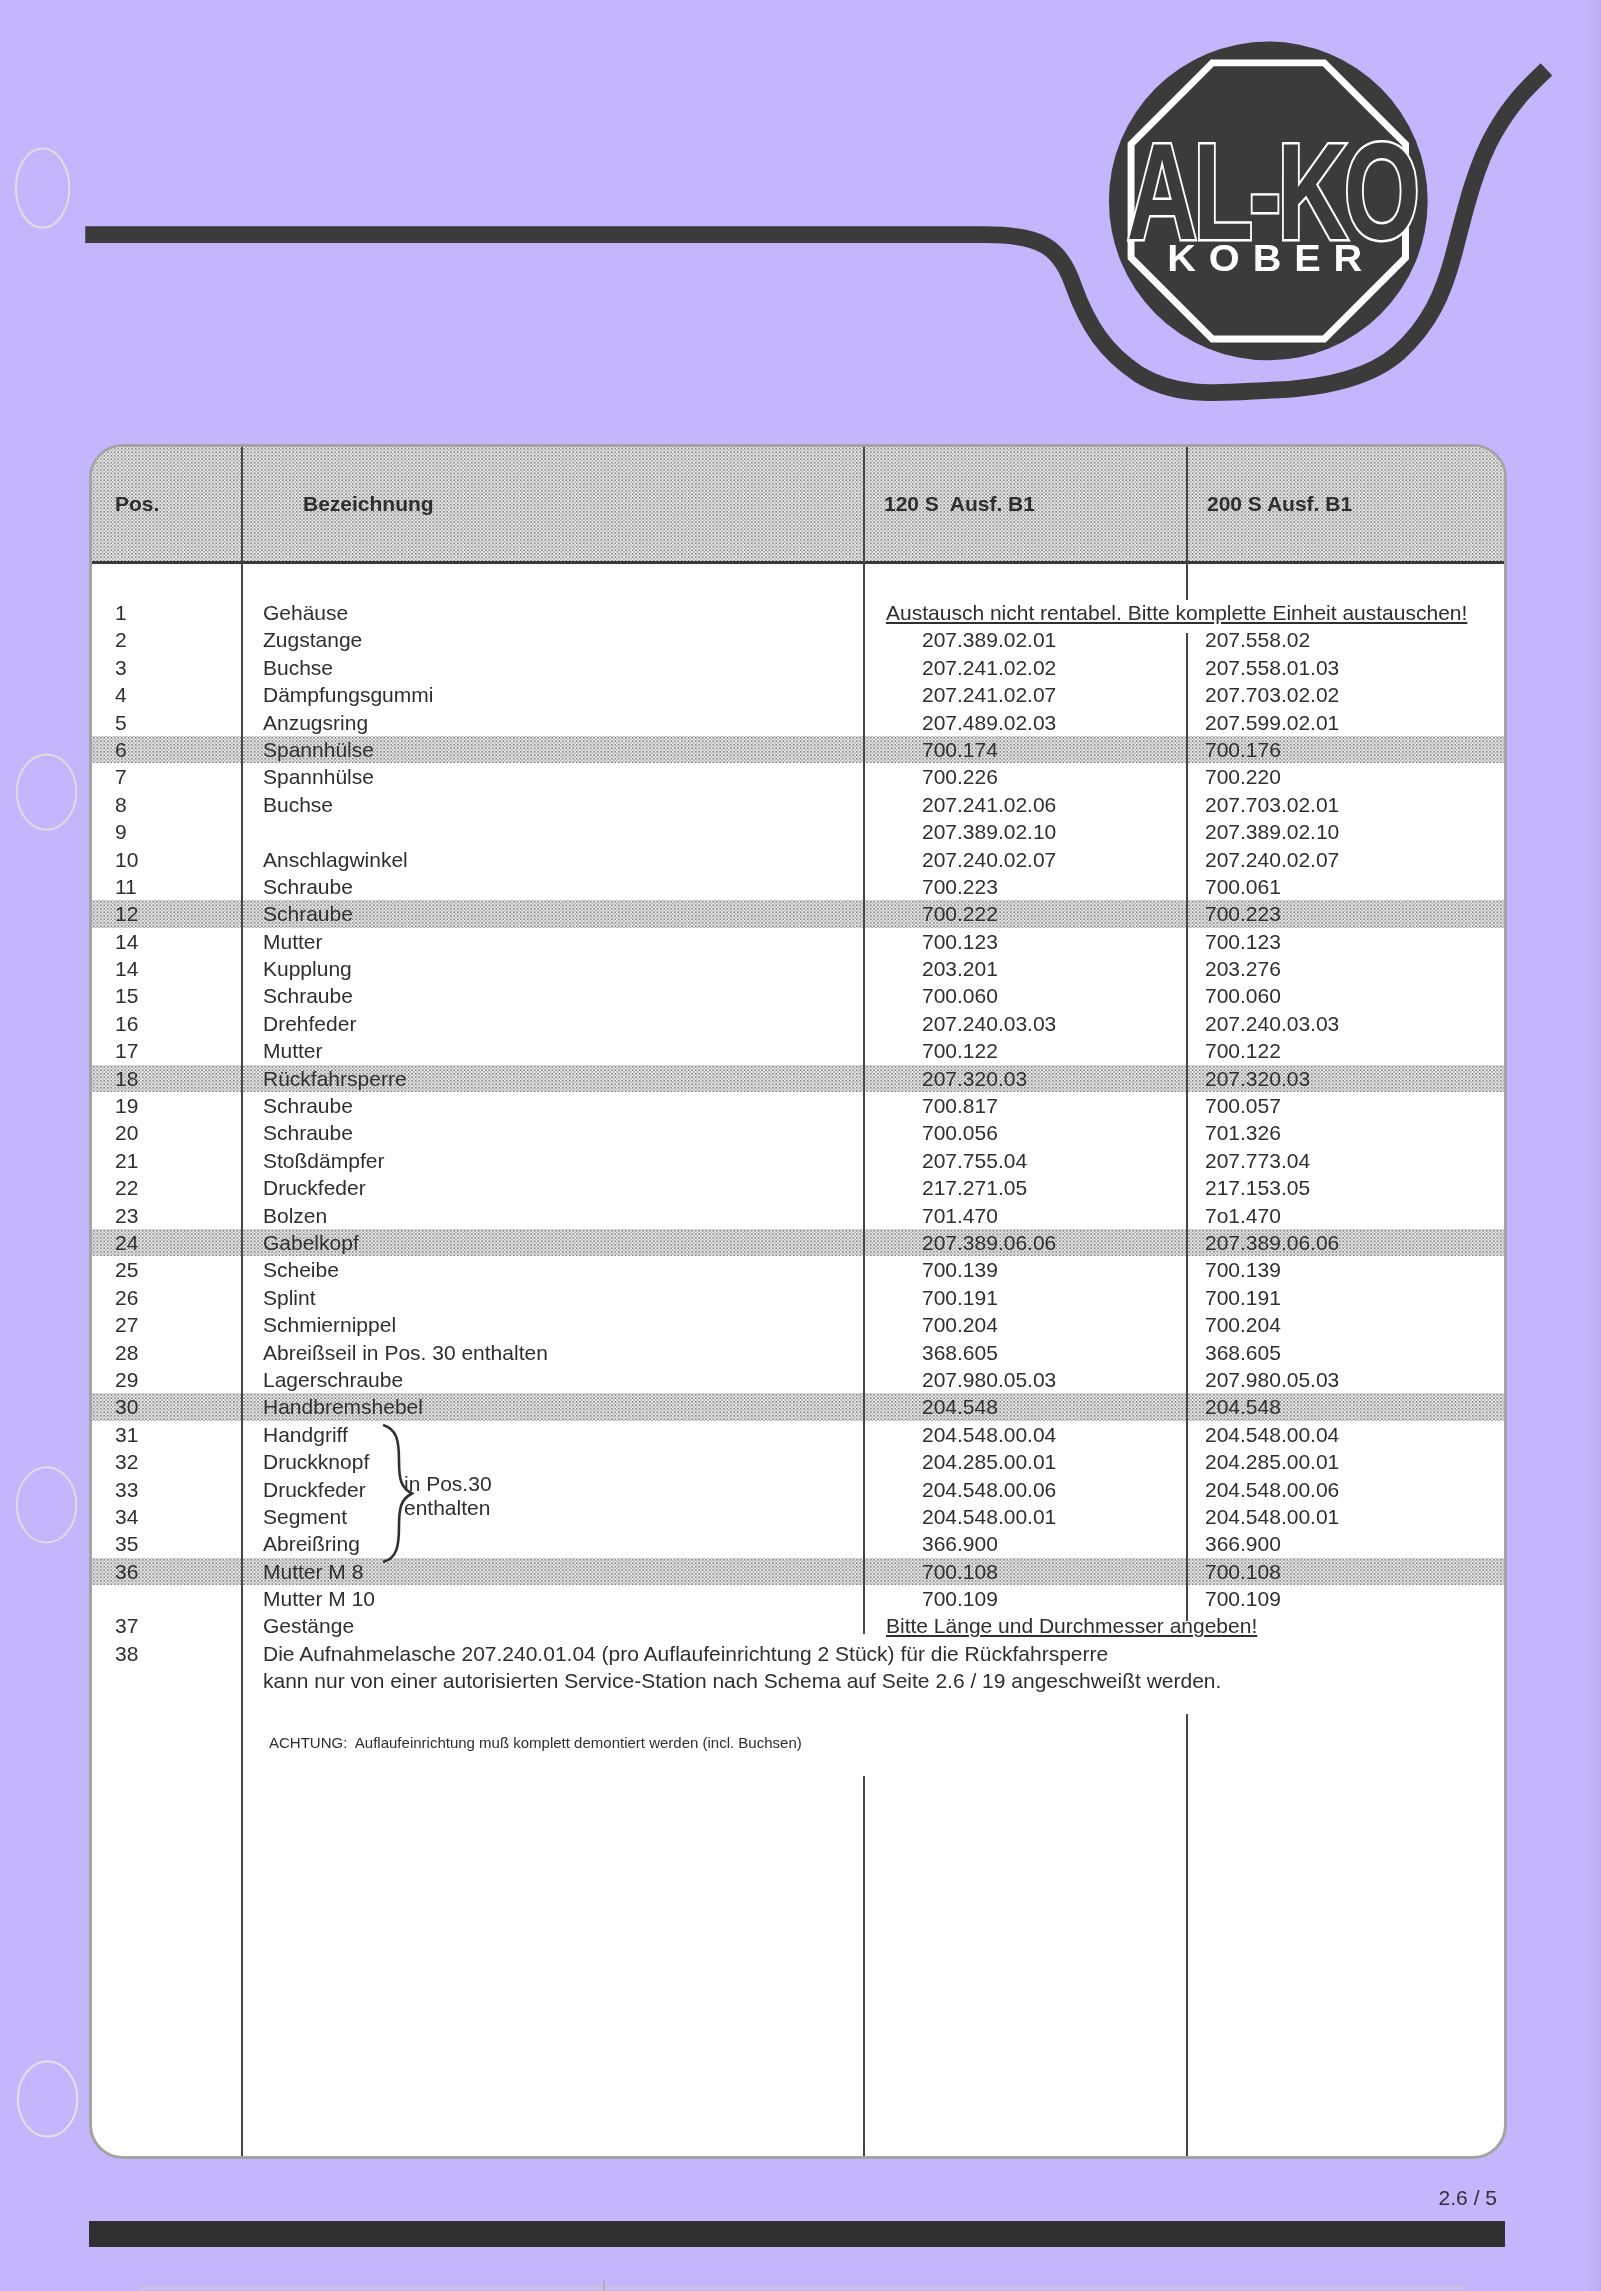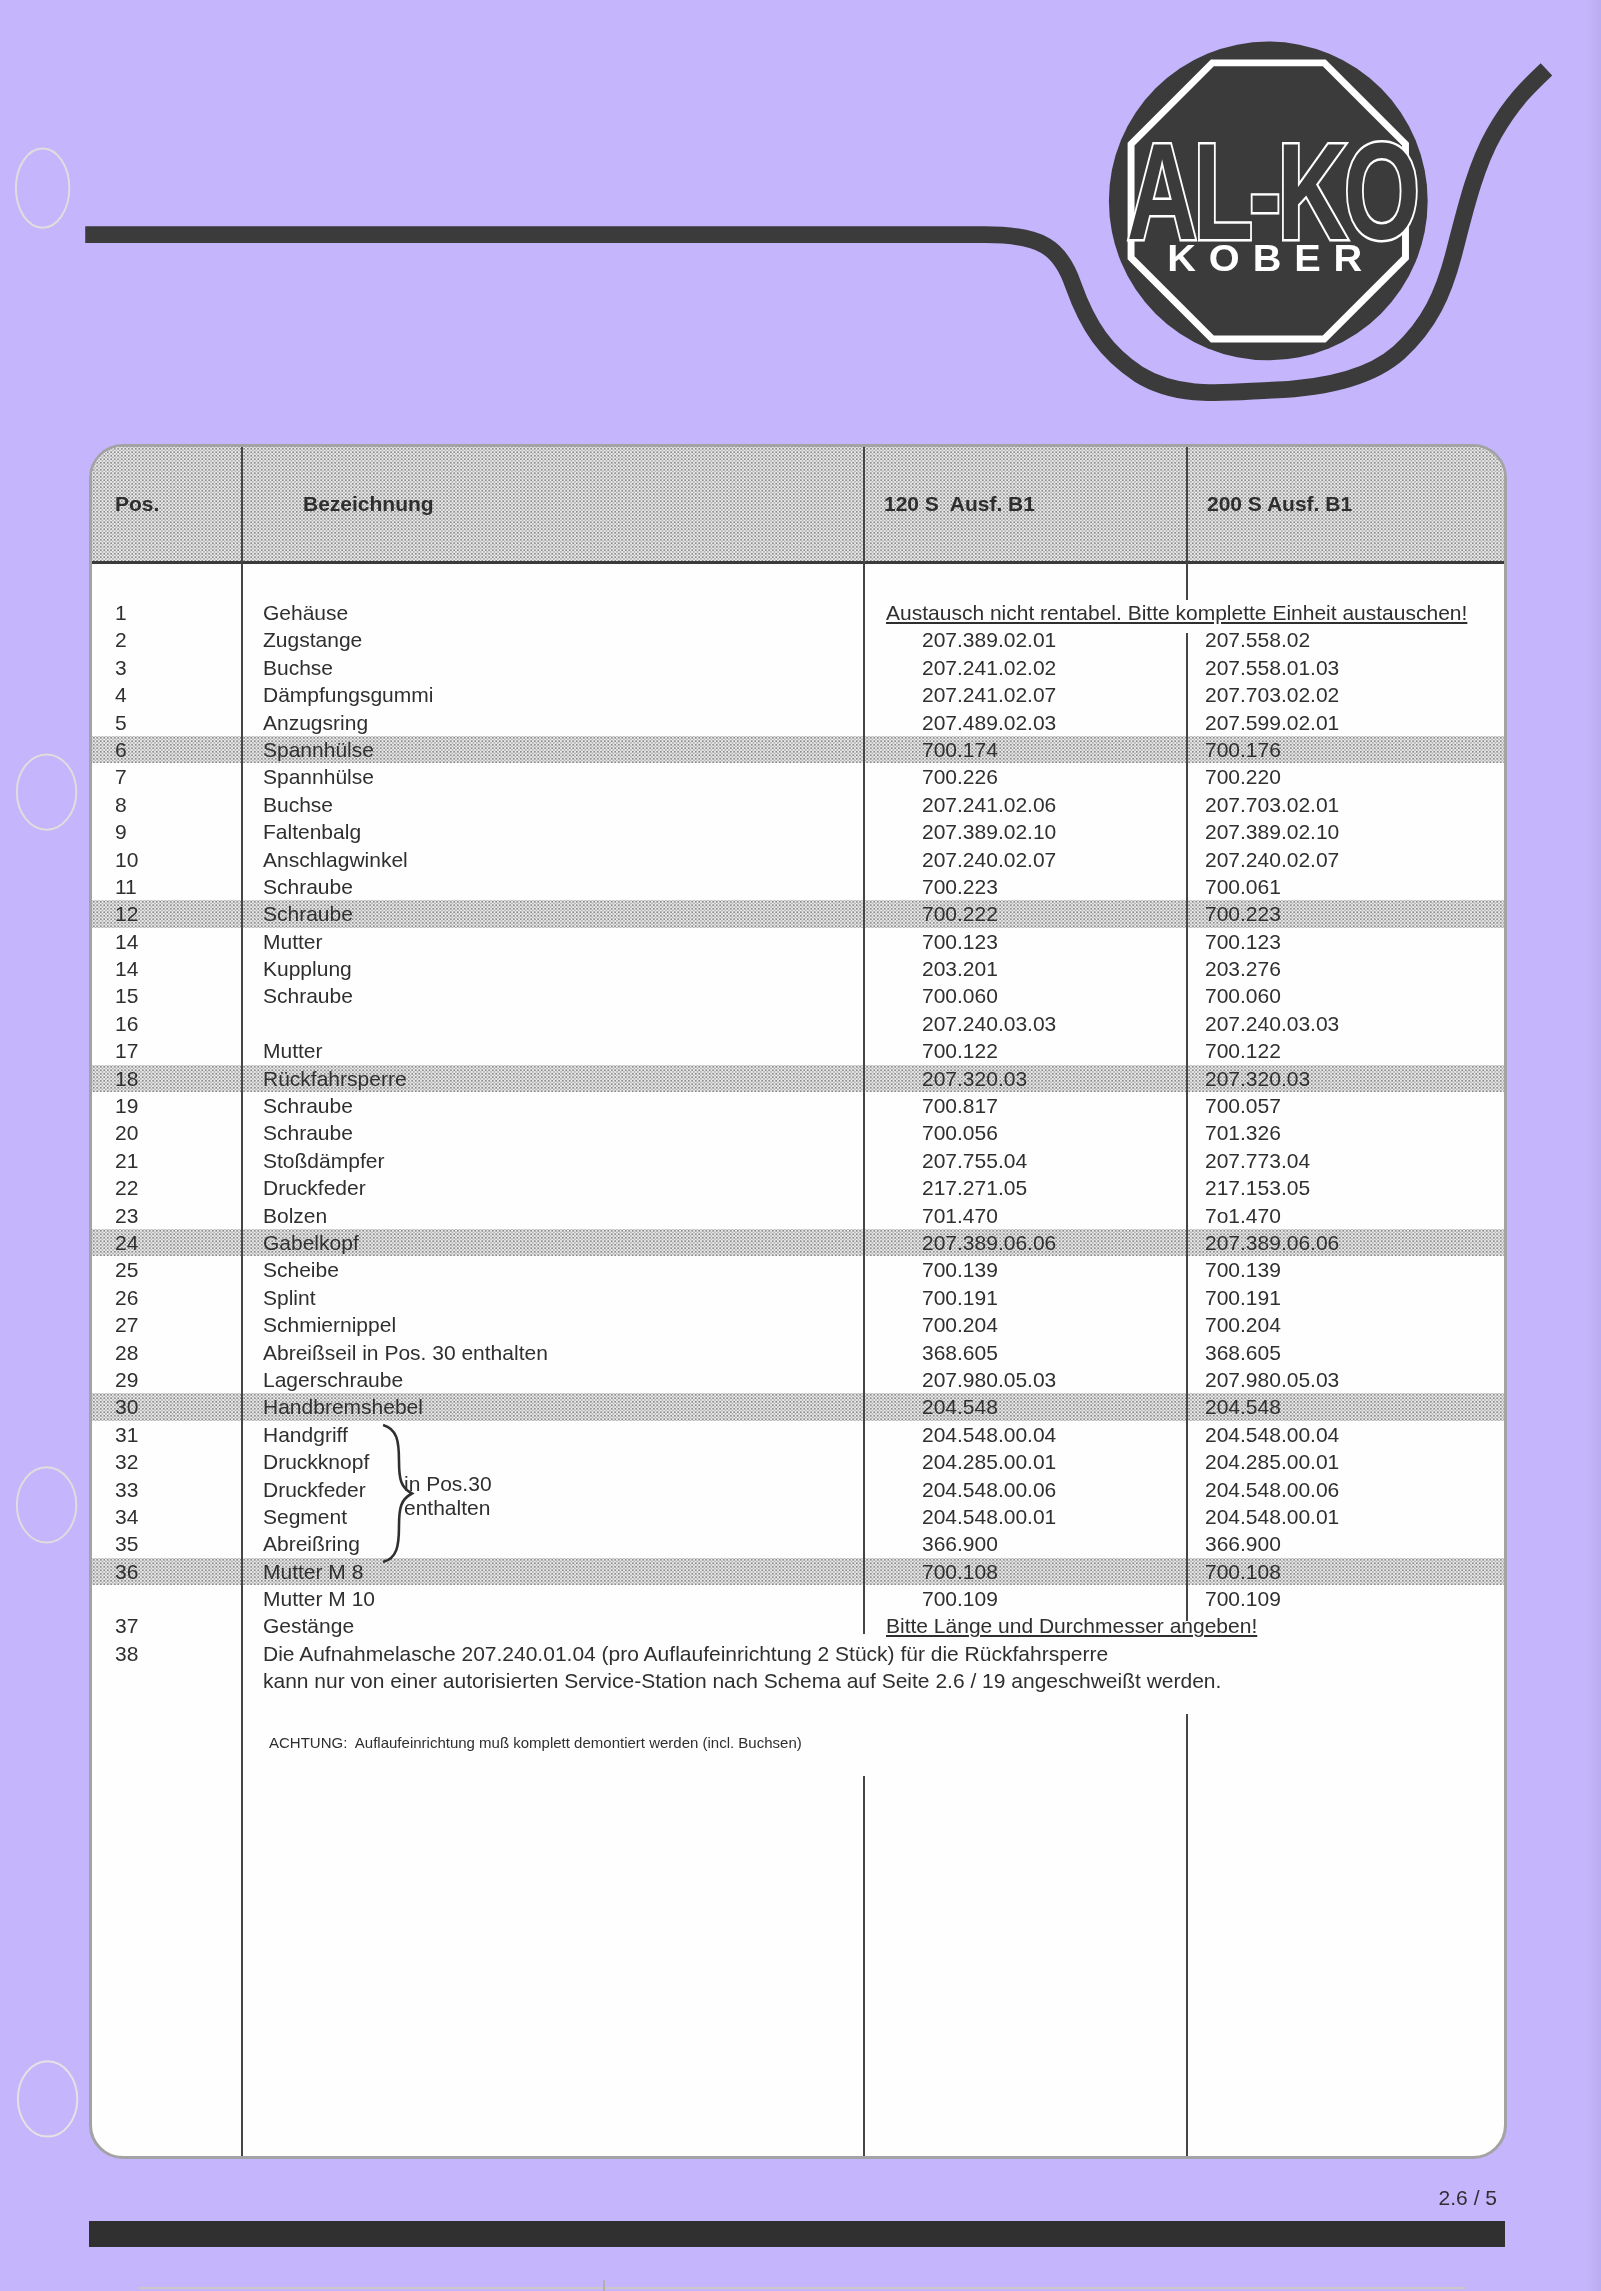--- a/index.html
+++ b/index.html
@@ -86,28 +86,28 @@
 
     <div class="rows">
         <div class="row"><div class="cell c-pos">1</div><div class="cell c-name">Gehäuse</div><div class="cell c-span">Austausch nicht rentabel. Bitte komplette Einheit austauschen!</div></div>
         <div class="row"><div class="cell c-pos">2</div><div class="cell c-name">Zugstange</div><div class="cell c-v1">207.389.02.01</div><div class="cell c-v2">207.558.02</div></div>
         <div class="row"><div class="cell c-pos">3</div><div class="cell c-name">Buchse</div><div class="cell c-v1">207.241.02.02</div><div class="cell c-v2">207.558.01.03</div></div>
         <div class="row"><div class="cell c-pos">4</div><div class="cell c-name">Dämpfungsgummi</div><div class="cell c-v1">207.241.02.07</div><div class="cell c-v2">207.703.02.02</div></div>
         <div class="row"><div class="cell c-pos">5</div><div class="cell c-name">Anzugsring</div><div class="cell c-v1">207.489.02.03</div><div class="cell c-v2">207.599.02.01</div></div>
         <div class="row hl halftone"><div class="cell c-pos">6</div><div class="cell c-name">Spannhülse</div><div class="cell c-v1">700.174</div><div class="cell c-v2">700.176</div></div>
         <div class="row"><div class="cell c-pos">7</div><div class="cell c-name">Spannhülse</div><div class="cell c-v1">700.226</div><div class="cell c-v2">700.220</div></div>
         <div class="row"><div class="cell c-pos">8</div><div class="cell c-name">Buchse</div><div class="cell c-v1">207.241.02.06</div><div class="cell c-v2">207.703.02.01</div></div>
-        <div class="row"><div class="cell c-pos">9</div><div class="cell c-name">Faltenbalg</div><div class="cell c-v1">207.389.02.10</div><div class="cell c-v2">207.389.02.10</div></div>
+        <div class="row"><div class="cell c-pos">9</div><div class="cell c-v1">207.389.02.10</div><div class="cell c-v2">207.389.02.10</div></div>
         <div class="row"><div class="cell c-pos">10</div><div class="cell c-name">Anschlagwinkel</div><div class="cell c-v1">207.240.02.07</div><div class="cell c-v2">207.240.02.07</div></div>
         <div class="row"><div class="cell c-pos">11</div><div class="cell c-name">Schraube</div><div class="cell c-v1">700.223</div><div class="cell c-v2">700.061</div></div>
         <div class="row hl halftone"><div class="cell c-pos">12</div><div class="cell c-name">Schraube</div><div class="cell c-v1">700.222</div><div class="cell c-v2">700.223</div></div>
         <div class="row"><div class="cell c-pos">14</div><div class="cell c-name">Mutter</div><div class="cell c-v1">700.123</div><div class="cell c-v2">700.123</div></div>
         <div class="row"><div class="cell c-pos">14</div><div class="cell c-name">Kupplung</div><div class="cell c-v1">203.201</div><div class="cell c-v2">203.276</div></div>
         <div class="row"><div class="cell c-pos">15</div><div class="cell c-name">Schraube</div><div class="cell c-v1">700.060</div><div class="cell c-v2">700.060</div></div>
-        <div class="row"><div class="cell c-pos">16</div><div class="cell c-v1">207.240.03.03</div><div class="cell c-v2">207.240.03.03</div></div>
+        <div class="row"><div class="cell c-pos">16</div><div class="cell c-name">Drehfeder</div><div class="cell c-v1">207.240.03.03</div><div class="cell c-v2">207.240.03.03</div></div>
         <div class="row"><div class="cell c-pos">17</div><div class="cell c-name">Mutter</div><div class="cell c-v1">700.122</div><div class="cell c-v2">700.122</div></div>
         <div class="row hl halftone"><div class="cell c-pos">18</div><div class="cell c-name">Rückfahrsperre</div><div class="cell c-v1">207.320.03</div><div class="cell c-v2">207.320.03</div></div>
         <div class="row"><div class="cell c-pos">19</div><div class="cell c-name">Schraube</div><div class="cell c-v1">700.817</div><div class="cell c-v2">700.057</div></div>
         <div class="row"><div class="cell c-pos">20</div><div class="cell c-name">Schraube</div><div class="cell c-v1">700.056</div><div class="cell c-v2">701.326</div></div>
         <div class="row"><div class="cell c-pos">21</div><div class="cell c-name">Stoßdämpfer</div><div class="cell c-v1">207.755.04</div><div class="cell c-v2">207.773.04</div></div>
         <div class="row"><div class="cell c-pos">22</div><div class="cell c-name">Druckfeder</div><div class="cell c-v1">217.271.05</div><div class="cell c-v2">217.153.05</div></div>
         <div class="row"><div class="cell c-pos">23</div><div class="cell c-name">Bolzen</div><div class="cell c-v1">701.470</div><div class="cell c-v2">7o1.470</div></div>
         <div class="row hl halftone"><div class="cell c-pos">24</div><div class="cell c-name">Gabelkopf</div><div class="cell c-v1">207.389.06.06</div><div class="cell c-v2">207.389.06.06</div></div>
         <div class="row"><div class="cell c-pos">25</div><div class="cell c-name">Scheibe</div><div class="cell c-v1">700.139</div><div class="cell c-v2">700.139</div></div>
         <div class="row"><div class="cell c-pos">26</div><div class="cell c-name">Splint</div><div class="cell c-v1">700.191</div><div class="cell c-v2">700.191</div></div>

